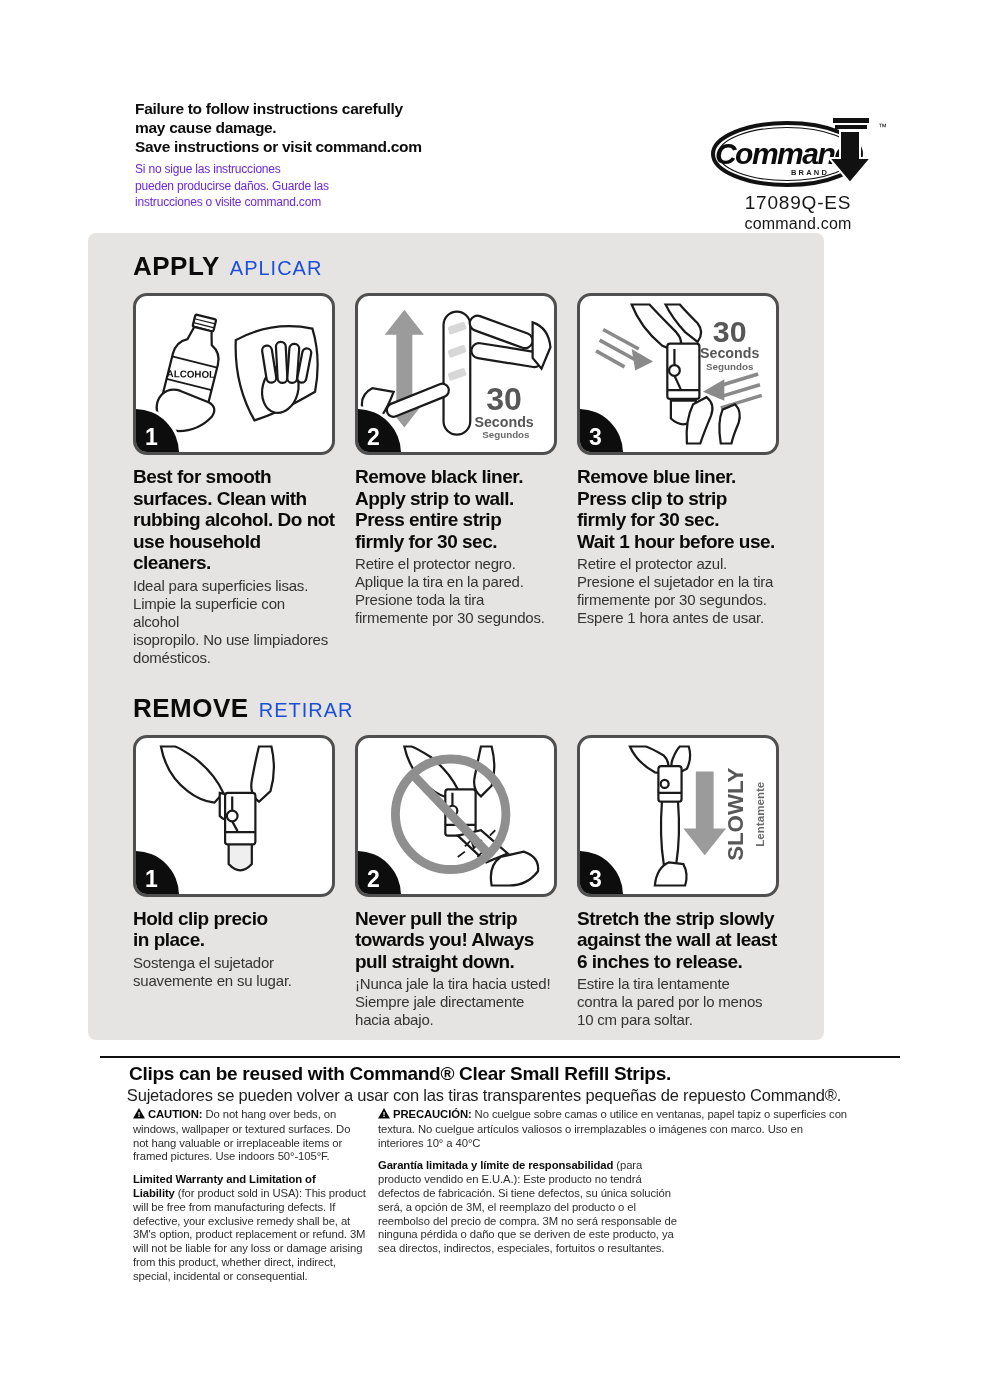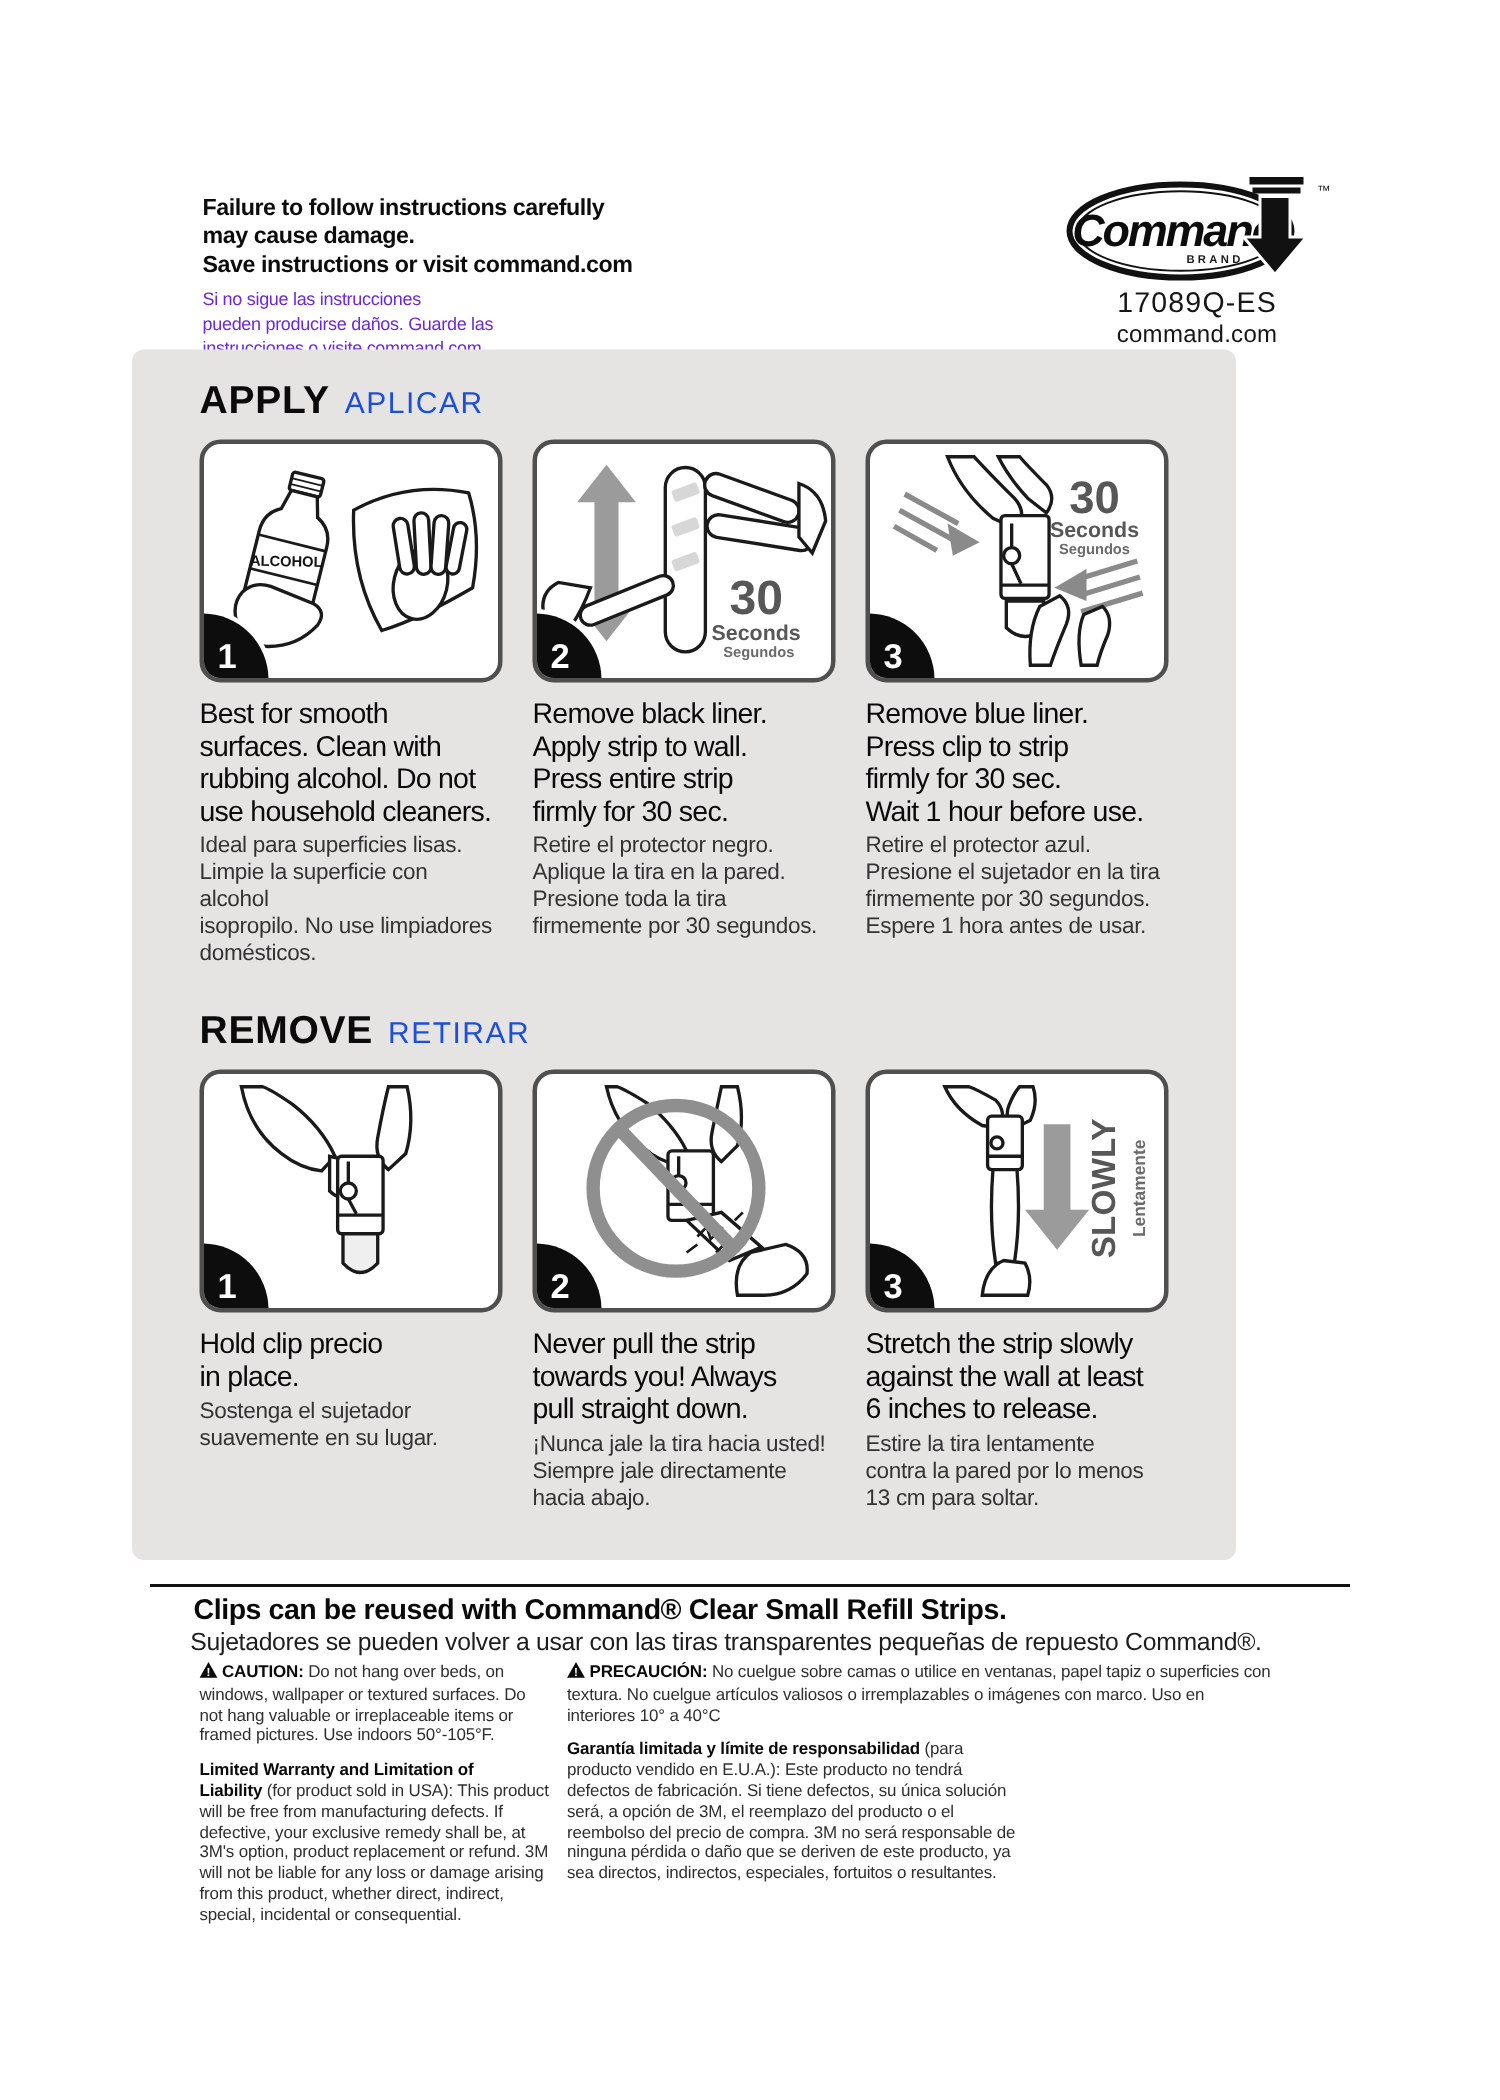--- a/index.html
+++ b/index.html
@@ -1,21 +1,21 @@
 <!DOCTYPE html>
 <html><head>
 <meta charset="utf-8">
 <style>
   * { margin:0; padding:0; box-sizing:border-box; }
   html,body { width:1000px; height:1400px; background:#fff; }
   body { font-family:"Liberation Sans", sans-serif; color:#111; position:relative; }
   .page { position:absolute; inset:0; background:#fff; overflow:hidden; }
 
   
-  .hdr-left { position:absolute; top:129px; left:135px; width:440px; }
+  .hdr-left { position:absolute; top:99px; left:135px; width:440px; }
   .hdr-bold { font-size:15.5px; font-weight:bold; line-height:19px; letter-spacing:-0.3px; white-space:pre-line; color:#0c0c0c; }
   .hdr-es { font-size:12px; line-height:16.5px; margin-top:5px; color:#6d28d9; white-space:pre-line; letter-spacing:-0.2px; }
 
   .logo-block { position:absolute; top:116px; left:688px; width:220px; text-align:center; }
   .logo-block svg { display:block; margin:0 auto; }
   .product-code { font-size:19px; letter-spacing:0.8px; color:#161616; margin-top:4px; }
   .website { font-size:16px; color:#161616; margin-top:1px; letter-spacing:0.2px; }
 
   
   .main-panel { position:absolute; top:233px; left:88px; width:736px; height:807px;
@@ -27,21 +27,21 @@
 
   .steps-row { display:flex; gap:20px; }
   .step { width:226px; }
   .panel-box { height:162px; background:#fff; border:3px solid #4f4f4f; border-radius:14px;
                position:relative; overflow:hidden; }
   .panel-box svg.illu { position:absolute; inset:0; width:100%; height:100%; }
   .badge { position:absolute; left:-1px; bottom:-1px; width:47px; height:47px; background:#0d0d0d;
            border-radius:0 100% 0 0; border-top:3px solid #fff; border-right:3px solid #fff; }
   .badge span { position:absolute; left:10px; bottom:2px; color:#fff; font-size:23px; font-weight:bold; }
 
-  .step-heading { margin-top:11px; font-size:19px; font-weight:normal; line-height:21.5px;
+  .step-heading { margin-top:11px; font-size:19px; font-weight:bold; line-height:21.5px;
                   letter-spacing:-0.5px; white-space:pre-line; color:#0a0a0a; }
   .step-es { margin-top:3px; font-size:15px; line-height:18px; color:#333;
              white-space:pre-line; letter-spacing:-0.2px; }
 
   .remove-title { margin-top:26px; }
 
   
   .rule { position:absolute; top:1056px; left:100px; width:800px; height:2px; background:#111; }
   .reuse-en { position:absolute; top:1063px; left:0; width:800px; text-align:center;
               font-size:19px; font-weight:bold; letter-spacing:-0.3px; color:#0a0a0a; }
@@ -302,21 +302,21 @@
           </svg>
           <div class="badge">
               <span>3</span>
             </div>
         </div>
         <div class="step-heading">Stretch the strip slowly
 against the wall at least
 6 inches to release.</div>
         <div class="step-es">Estire la tira lentamente
 contra la pared por lo menos
-13 cm para soltar.</div>
+10 cm para soltar.</div>
       </div>
     </div>
   </div>
 
   <div class="rule"></div>
   <div class="reuse-en">Clips can be reused with Command® Clear Small Refill Strips.</div>
   <div class="reuse-es">Sujetadores se pueden volver a usar con las tiras transparentes pequeñas de repuesto Command®.</div>
 
   <div class="legal">
     <div class="legal-col1">

